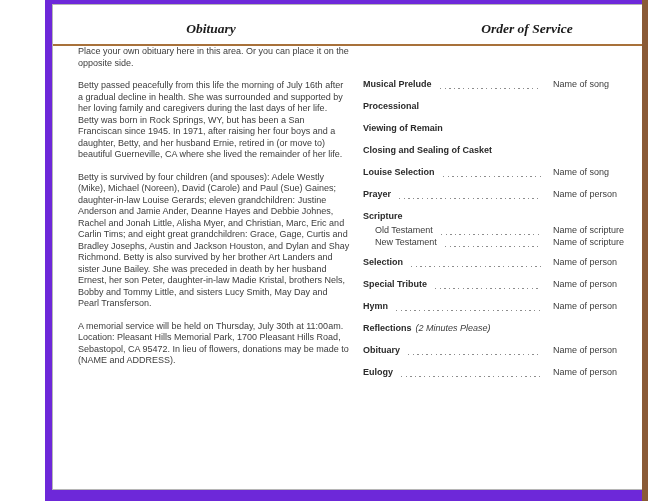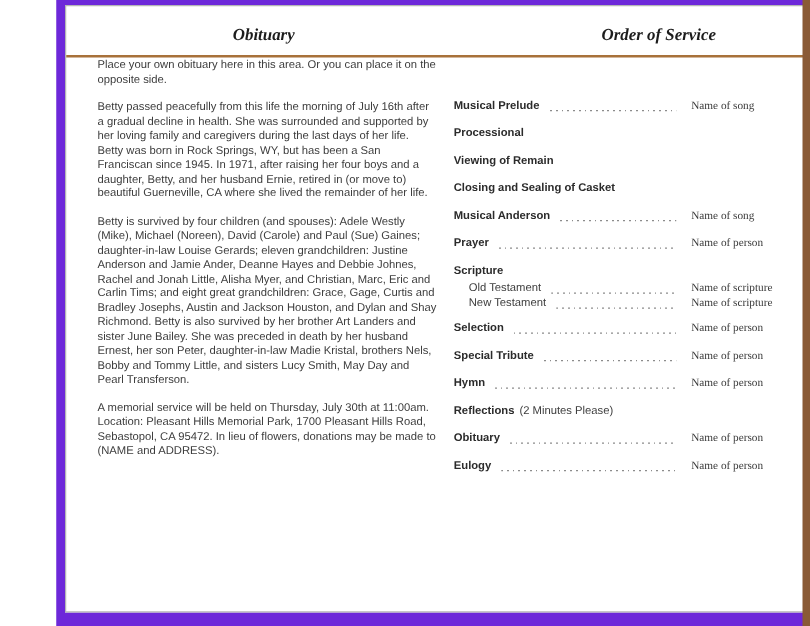--- a/index.html
+++ b/index.html
@@ -84,33 +84,33 @@
     white-space: nowrap;
   }
   .service-row.sub .service-label {
     font-weight: normal;
     color: #3c3c3c;
   }
   .service-note {
     color: #3c3c3c;
     white-space: nowrap;
     margin-left: 4px;
+    font-style: italic;
   }
   .leader {
     flex: 1;
     height: 9px;
     margin: 0 12px 1px 8px;
     background: repeating-linear-gradient(to right, #8c8c8c 0, #8c8c8c 1.4px, transparent 1.4px, transparent 4.6px) left bottom / 100% 1.5px no-repeat;
   }
   .service-value {
     width: 78px;
     flex-shrink: 0;
     color: #3c3c3c;
     white-space: nowrap;
-    font-family: Liberation Serif, serif;
   }
   .sidebar {
     position: absolute;
     left: 597px;
     top: 0;
     width: 46px;
     height: 492px;
     background: #8a5a36;
     border-bottom: 4px solid #a0734a;
     box-sizing: content-box;
@@ -160,21 +160,21 @@
           <div class="service-row">
             <span class="service-label">Processional</span>
           </div>
           <div class="service-row">
             <span class="service-label">Viewing of Remain</span>
           </div>
           <div class="service-row">
             <span class="service-label">Closing and Sealing of Casket</span>
           </div>
           <div class="service-row">
-            <span class="service-label">Musical Anderson</span>
+            <span class="service-label">Louise Selection</span>
             <span class="leader"></span>
             <span class="service-value">Name of song</span>
           </div>
           <div class="service-row">
             <span class="service-label">Prayer</span>
             <span class="leader"></span>
             <span class="service-value">Name of person</span>
           </div>
           <div class="service-row">
             <span class="service-label">Scripture</span>

